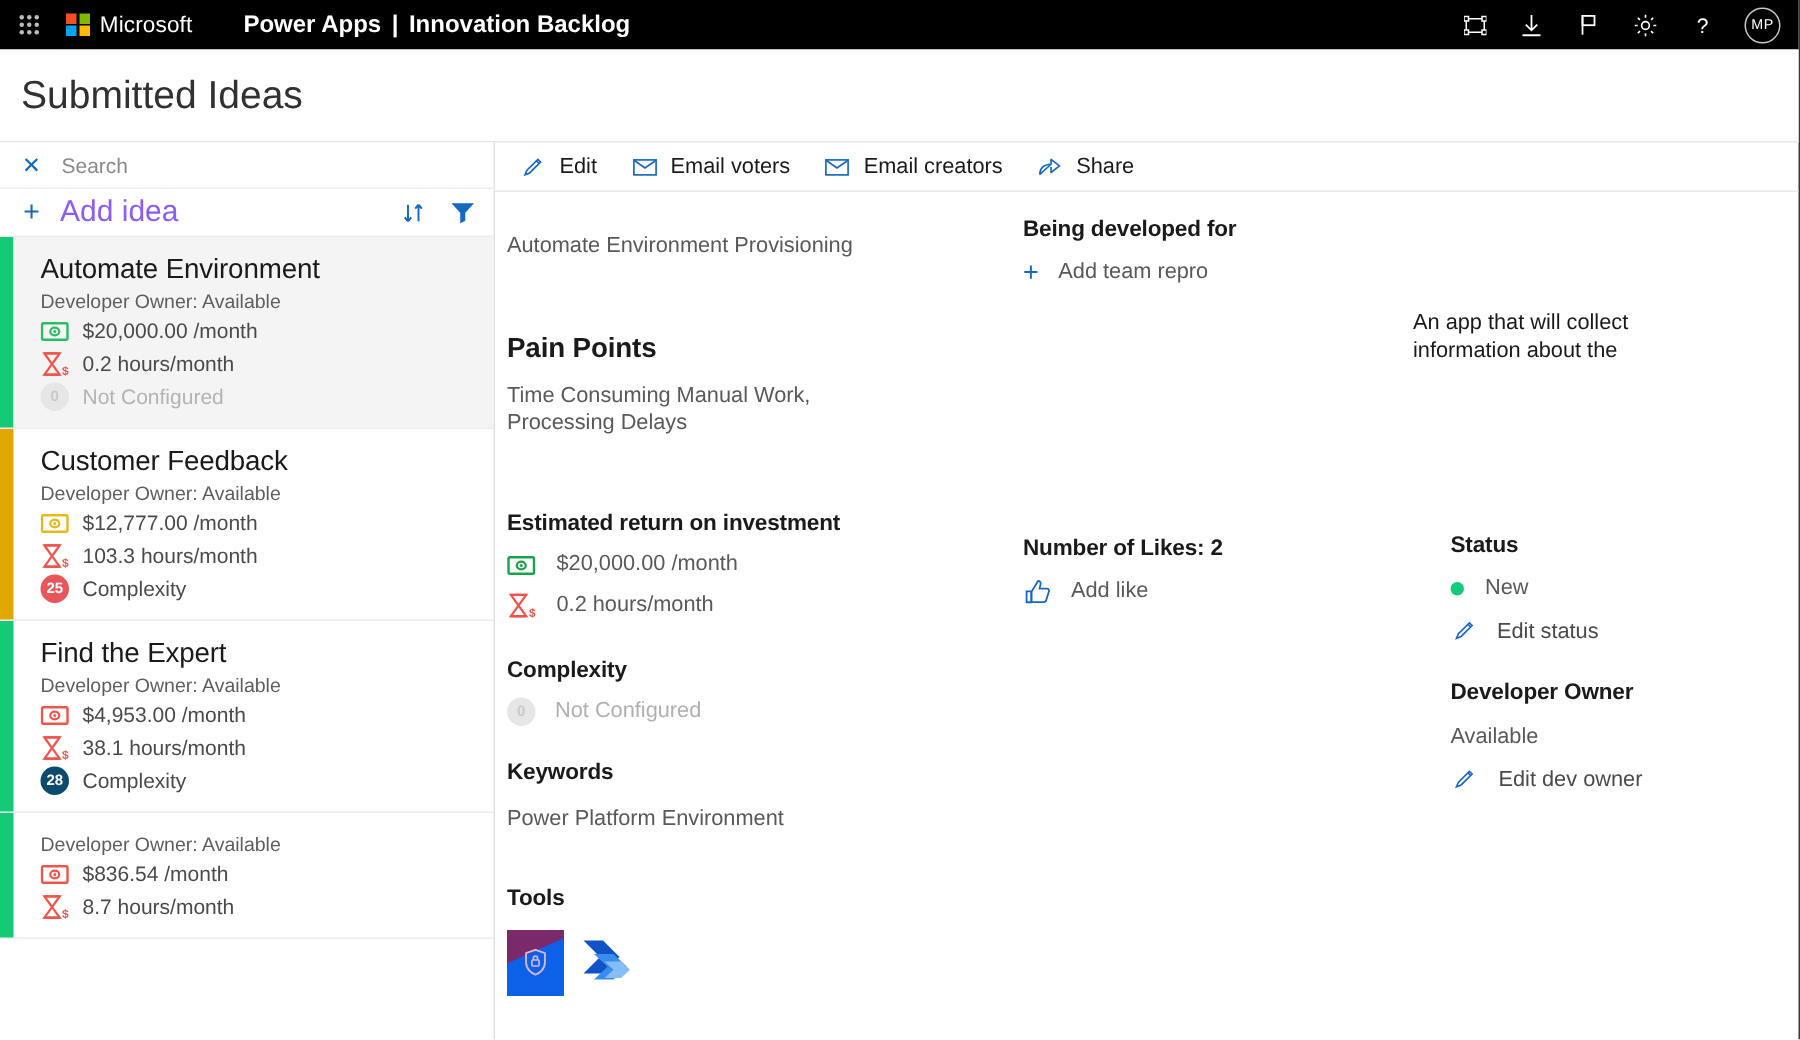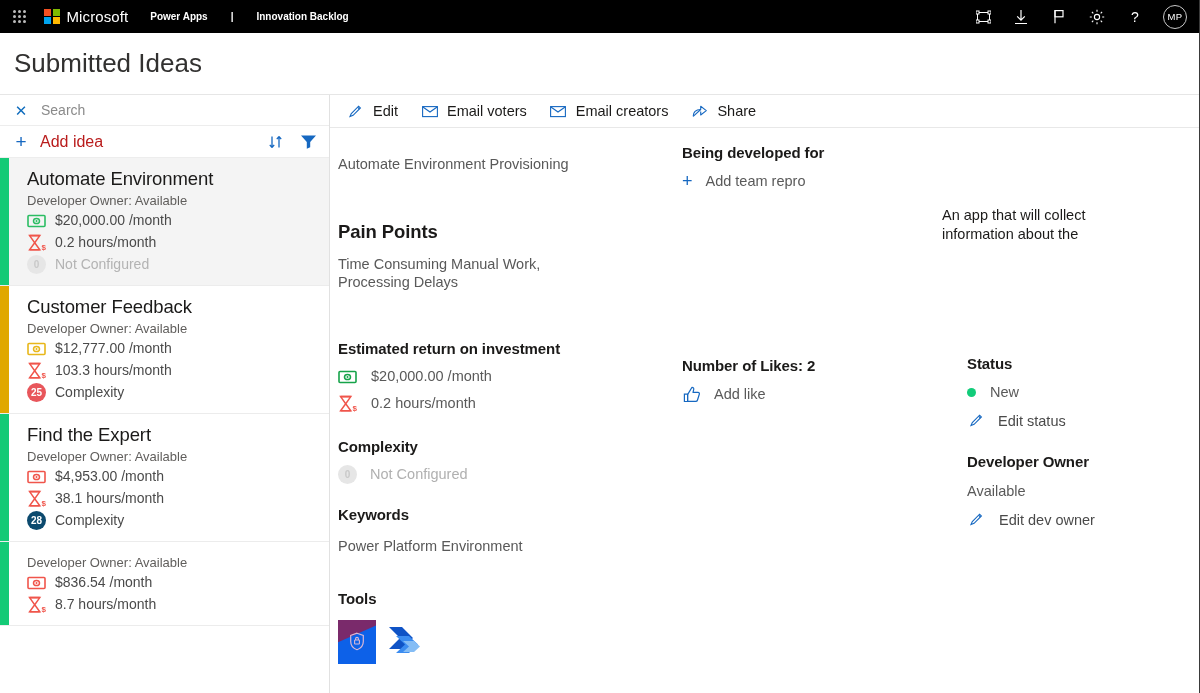--- a/index.html
+++ b/index.html
@@ -20,21 +20,21 @@
   .waffle-grid { display:grid; grid-template-columns: repeat(3, 3px); grid-template-rows: repeat(3,3px); gap:2px;}
   .waffle-grid i { background:#bbb; width:3px; height:3px; border-radius:50%; display:block;}
   .ms-logo { display:flex; align-items:center; margin-left: 14px; }
   .ms-squares { display:grid; grid-template-columns: repeat(2, 7px); grid-template-rows: repeat(2,7px); gap:1.5px; }
   .ms-squares i { display:block; width:7px; height:7px;}
   .ms-squares i:nth-child(1){ background:#f25022;}
   .ms-squares i:nth-child(2){ background:#7fba00;}
   .ms-squares i:nth-child(3){ background:#00a4ef;}
   .ms-squares i:nth-child(4){ background:#ffb900;}
   .ms-word { font-size: 15px; margin-left: 7px; letter-spacing: .1px; font-weight: 400;}
-  .appname { margin-left: 22px; font-size: 10px; font-weight: bold; display:flex; align-items:center; gap:23px;}
+  .appname { margin-left: 34px; font-size: 16px; font-weight: bold; display:flex; align-items:center; gap:7px;}
   .appname .sep { font-weight: bold; color:#ffffff; }
   .suite-right { margin-left:auto; display:flex; align-items:center; gap: 18px; }
   .sicon { width:20px; height:20px; display:flex; align-items:center; justify-content:center; color:#fff; cursor:pointer;}
   .sicon svg { display:block; }
   .avatar {
     width:24px; height:24px; border-radius:50%; border:1px solid #c8c8c8;
     font-size:9.5px; display:flex; align-items:center; justify-content:center; color:#fff; letter-spacing:.3px;
     cursor:pointer;
   }
 
@@ -49,21 +49,21 @@
 
   
   .search-row { height:31px; display:flex; align-items:center; padding-left: 14px; gap: 13px; border-bottom:1px solid #ededed;}
   .search-x { color:#0f6cbd; font-size:15px; line-height:1; cursor:pointer; width:14px; text-align:center;}
   .search-input { border:none; outline:none; font-size:14px; color:#6d28d9; background:transparent; width:240px; font-family:inherit;}
   .search-input::placeholder { color:#8a8a8a; }
 
   
   .add-row { height:32px; display:flex; align-items:center; padding-left:13px; padding-right:12px; border-bottom:1px solid #ededed;}
   .plus { color:#1668c1; font-size:19px; line-height:1; width:16px; text-align:center; cursor:pointer;}
-  .add-label { font-size:16px; color:#b91c1c; margin-left:11px; cursor:pointer;}
+  .add-label { font-size:20px; color:#8b5cf6; margin-left:11px; cursor:pointer;}
   .add-actions { margin-left:auto; display:flex; align-items:center; gap:16px;}
   .act-ico { cursor:pointer; display:flex; align-items:center; }
 
   
   .list { flex:1; overflow:hidden; }
   .card { display:flex; border-bottom:1px solid #ececec; cursor:pointer; }
   .card .stripe { width: 9px; flex: none; }
   .card .cbody { padding: 10px 12px 11px 18px; flex:1; min-width:0;}
   .card.selected .cbody { background:#f4f4f4; }
   .card.selected { background:#f4f4f4; }

